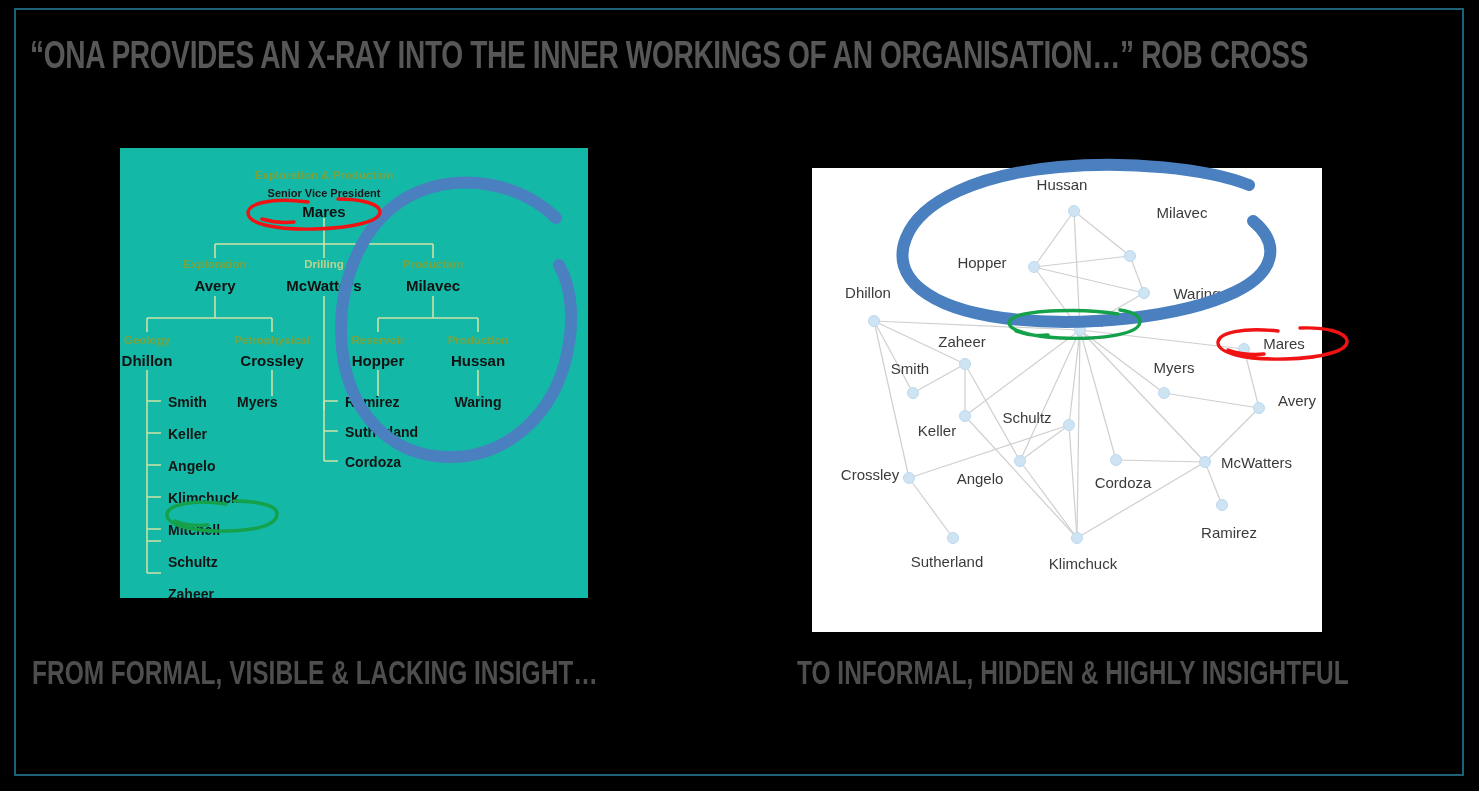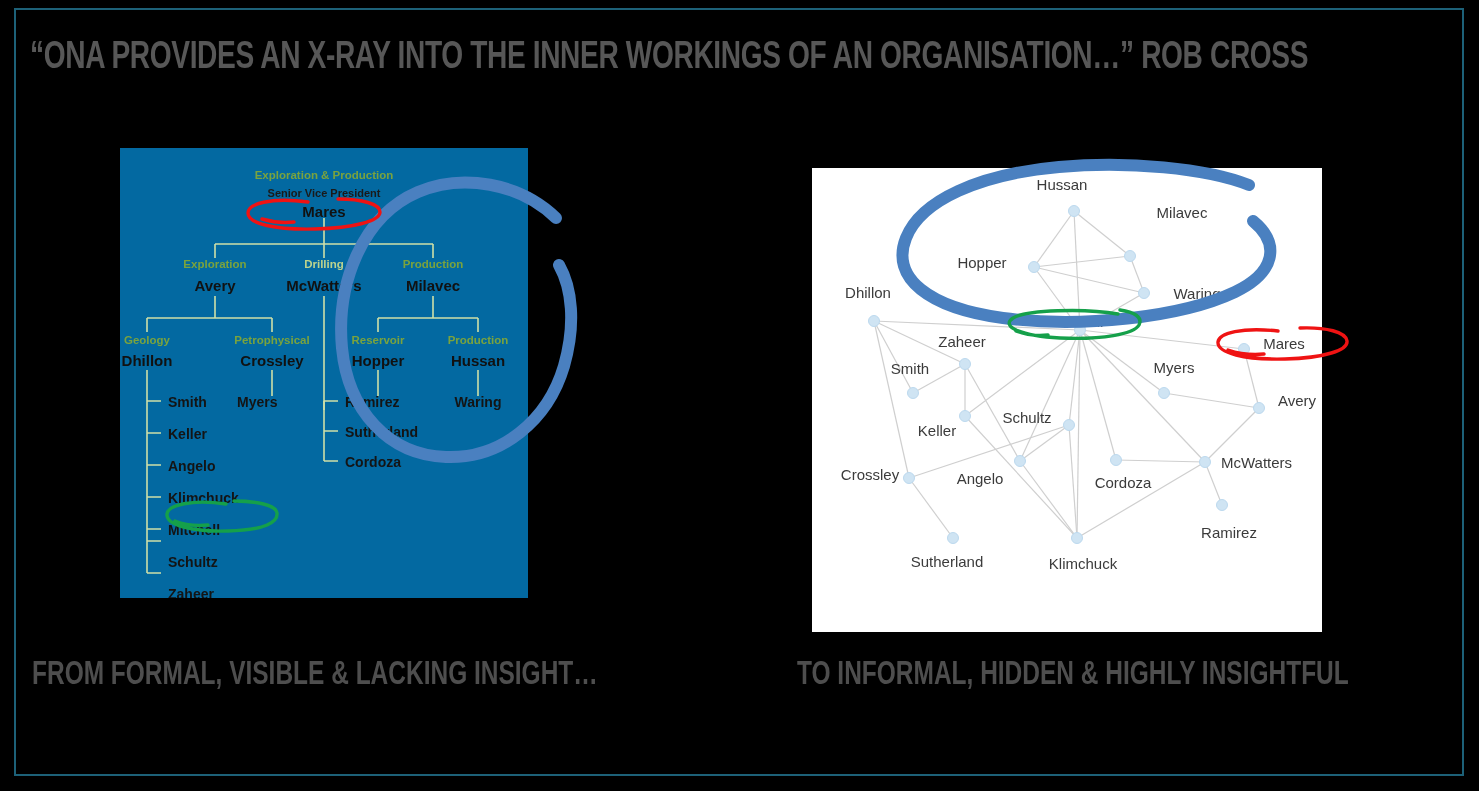--- a/index.html
+++ b/index.html
@@ -57,23 +57,23 @@
     line-height: 1;
   }
   #caption-left  { left: 32px;  top: 655px; }
   #caption-right { left: 797px; top: 655px; }
 
   
   #org-panel {
     position: absolute;
     left: 120px;
     top: 148px;
-    width: 408px;
+    width: 468px;
     height: 450px;
-    background: #0369a1;
+    background: #14b8a6;
     overflow: hidden;
   }
   #org-svg { position: absolute; left: 0; top: 0; }
   .org-dept {
     font-family: "Liberation Sans", sans-serif;
     font-size: 11.5px;
     font-weight: 600;
     fill: #7aa33e;
   }
   .org-dept-faded { fill: #bcd38e; }

